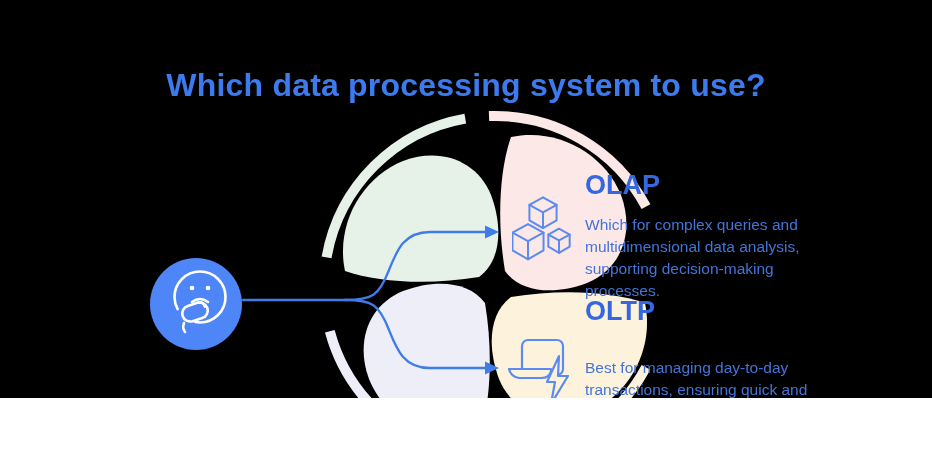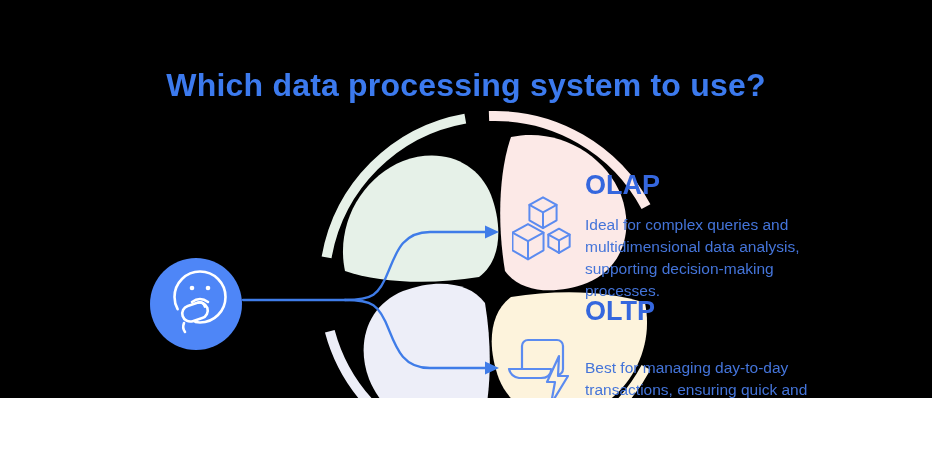--- a/index.html
+++ b/index.html
@@ -130,21 +130,21 @@
           <path vector-effect="non-scaling-stroke" fill="none" d="M -0.97,-0.58 L 0,-0.05 L 0.97,-0.58 M 0,-0.05 L 0,1.08"></path>
         </g>
 
         <g transform="translate(16,46) scale(16)">
           <path vector-effect="non-scaling-stroke" d="M 0,-1.12 L 0.97,-0.58 L 0.97,0.52 L 0,1.08 L -0.97,0.52 L -0.97,-0.58 Z" fill="#fce9e7"></path>
           <path vector-effect="non-scaling-stroke" fill="none" d="M -0.97,-0.58 L 0,-0.05 L 0.97,-0.58 M 0,-0.05 L 0,1.08"></path>
         </g>
       </g>
     </svg>
     <h2 class="branch-heading olap">OLAP</h2>
-    <p class="branch-desc olap">Ideal for complex queries and multidimensional data analysis, supporting decision-making processes.</p>
+    <p class="branch-desc olap">Which for complex queries and multidimensional data analysis, supporting decision-making processes.</p>
   </div>
 
   <div class="branch">
     <svg class="branch-icon-oltp" viewBox="0 0 76 78" aria-hidden="true">
       <g stroke-width="2.2" stroke-linejoin="round" stroke-linecap="round" stroke="#5b8bf0">
         <rect x="16" y="10" width="41" height="35" rx="6" fill="none"></rect>
         <path d="M 3,39 H 45 V 41 Q 44,48 35,48 H 13 Q 5,47 3,39 Z" fill="#fdf3dc"></path>
         <path d="M 53,26 L 41,52 H 49 L 45,74 L 62,46 H 52 Z" fill="#fdf3dc"></path>
       </g>
     </svg>

